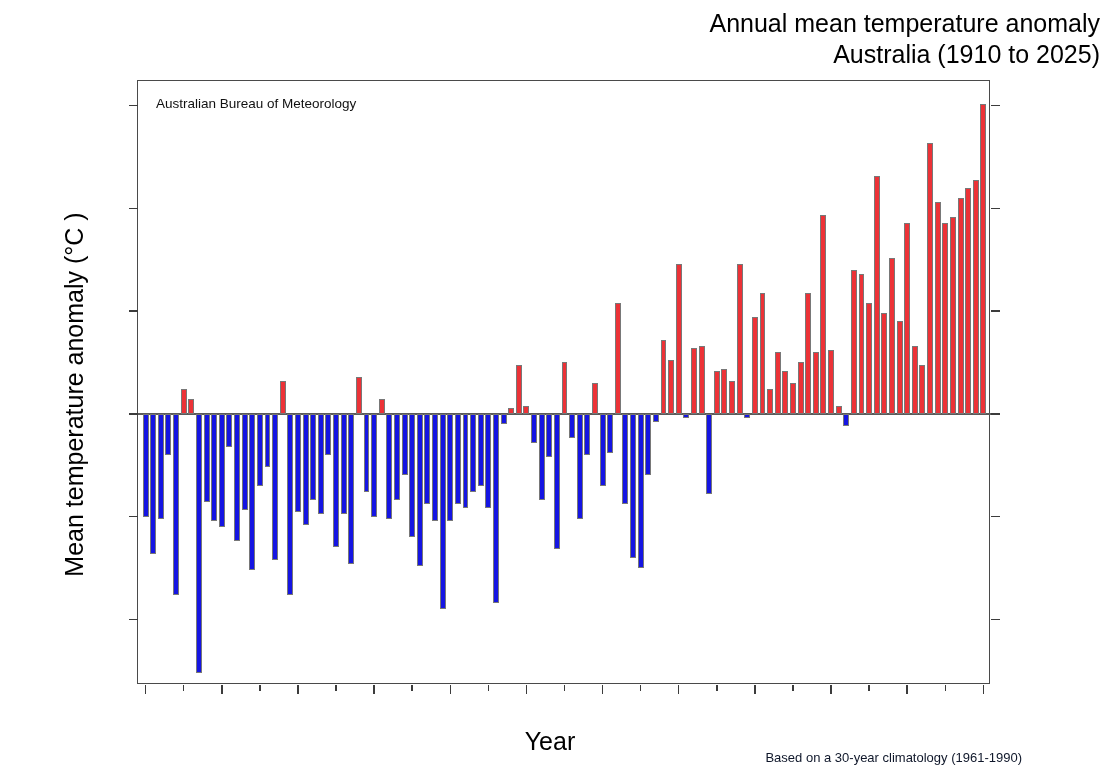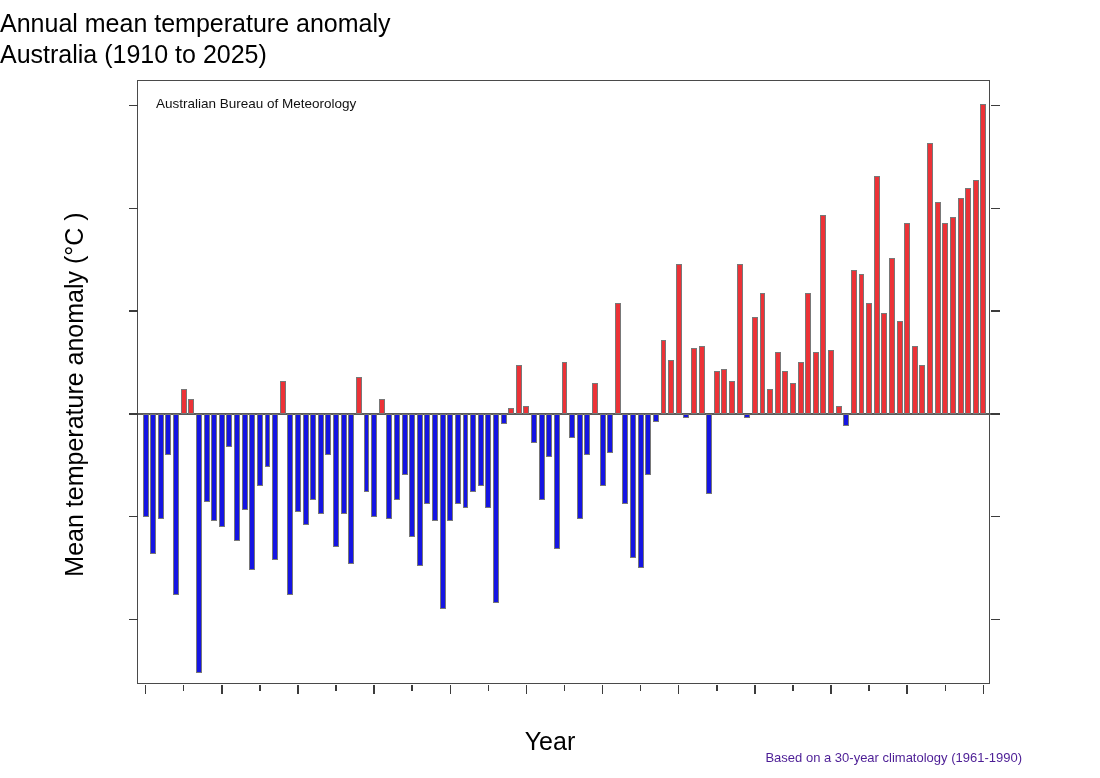--- a/index.html
+++ b/index.html
@@ -1,20 +1,20 @@
 <!DOCTYPE html>
 <html><head>
 <meta charset="utf-8">
 <style>
   html,body{margin:0;padding:0;background:#ffffff;}
   body{width:1100px;height:778px;font-family:"Liberation Sans",sans-serif;color:#000;overflow:hidden;}
   #root{position:relative;width:1100px;height:778px;}
 
   
-  .title-block{position:absolute;left:0;top:8px;width:1100px;text-align:left;pointer-events:none;}
+  .title-block{position:absolute;left:0;top:8px;width:1100px;text-align:right;pointer-events:none;}
   .title-line{font-size:25px;line-height:31px;font-family:"Liberation Sans",sans-serif;color:#000;letter-spacing:0px;}
 
   
   .plot-frame{position:absolute;left:137px;top:80px;width:853px;height:604px;
               border:1.5px solid #4a4a4a;box-sizing:border-box;background:#fff;}
   .zero-line{position:absolute;left:0;top:340px;width:853px;height:1.5px;background:#5a5a5a;}
 
   
   .bars{position:absolute;left:0;top:0;width:853px;height:604px;}
   .bar{position:absolute;box-sizing:border-box;border:1px solid #787878;}
@@ -37,21 +37,21 @@
   .xlabel{position:absolute;top:694px;font-size:22px;text-align:center;width:90px;
           margin-left:-45px;color:#000;white-space:nowrap;}
 
   
   .axis-title-x{position:absolute;left:0;top:727px;width:1100px;text-align:center;
                 font-size:25px;color:#000;}
   .axis-title-y{position:absolute;left:-250px;top:300px;width:620px;text-align:center;
                 font-size:25px;color:#000;transform:rotate(-90deg);transform-origin:center center;}
   .y-axis-title-wrap{position:absolute;left:14px;top:80px;width:44px;height:604px;}
 
-  .footer-note{position:absolute;right:78px;top:750px;font-size:13px;color:#4c1d95;
+  .footer-note{position:absolute;right:78px;top:750px;font-size:13px;color:#0f172a;
                font-family:"Liberation Sans",sans-serif;white-space:nowrap;}
 </style>
 </head>
 <body>
 
 <div id="root">
 
   <div class="title-block">
     <div class="title-line">Annual mean temperature anomaly</div>
     <div class="title-line">Australia (1910 to 2025)</div>

